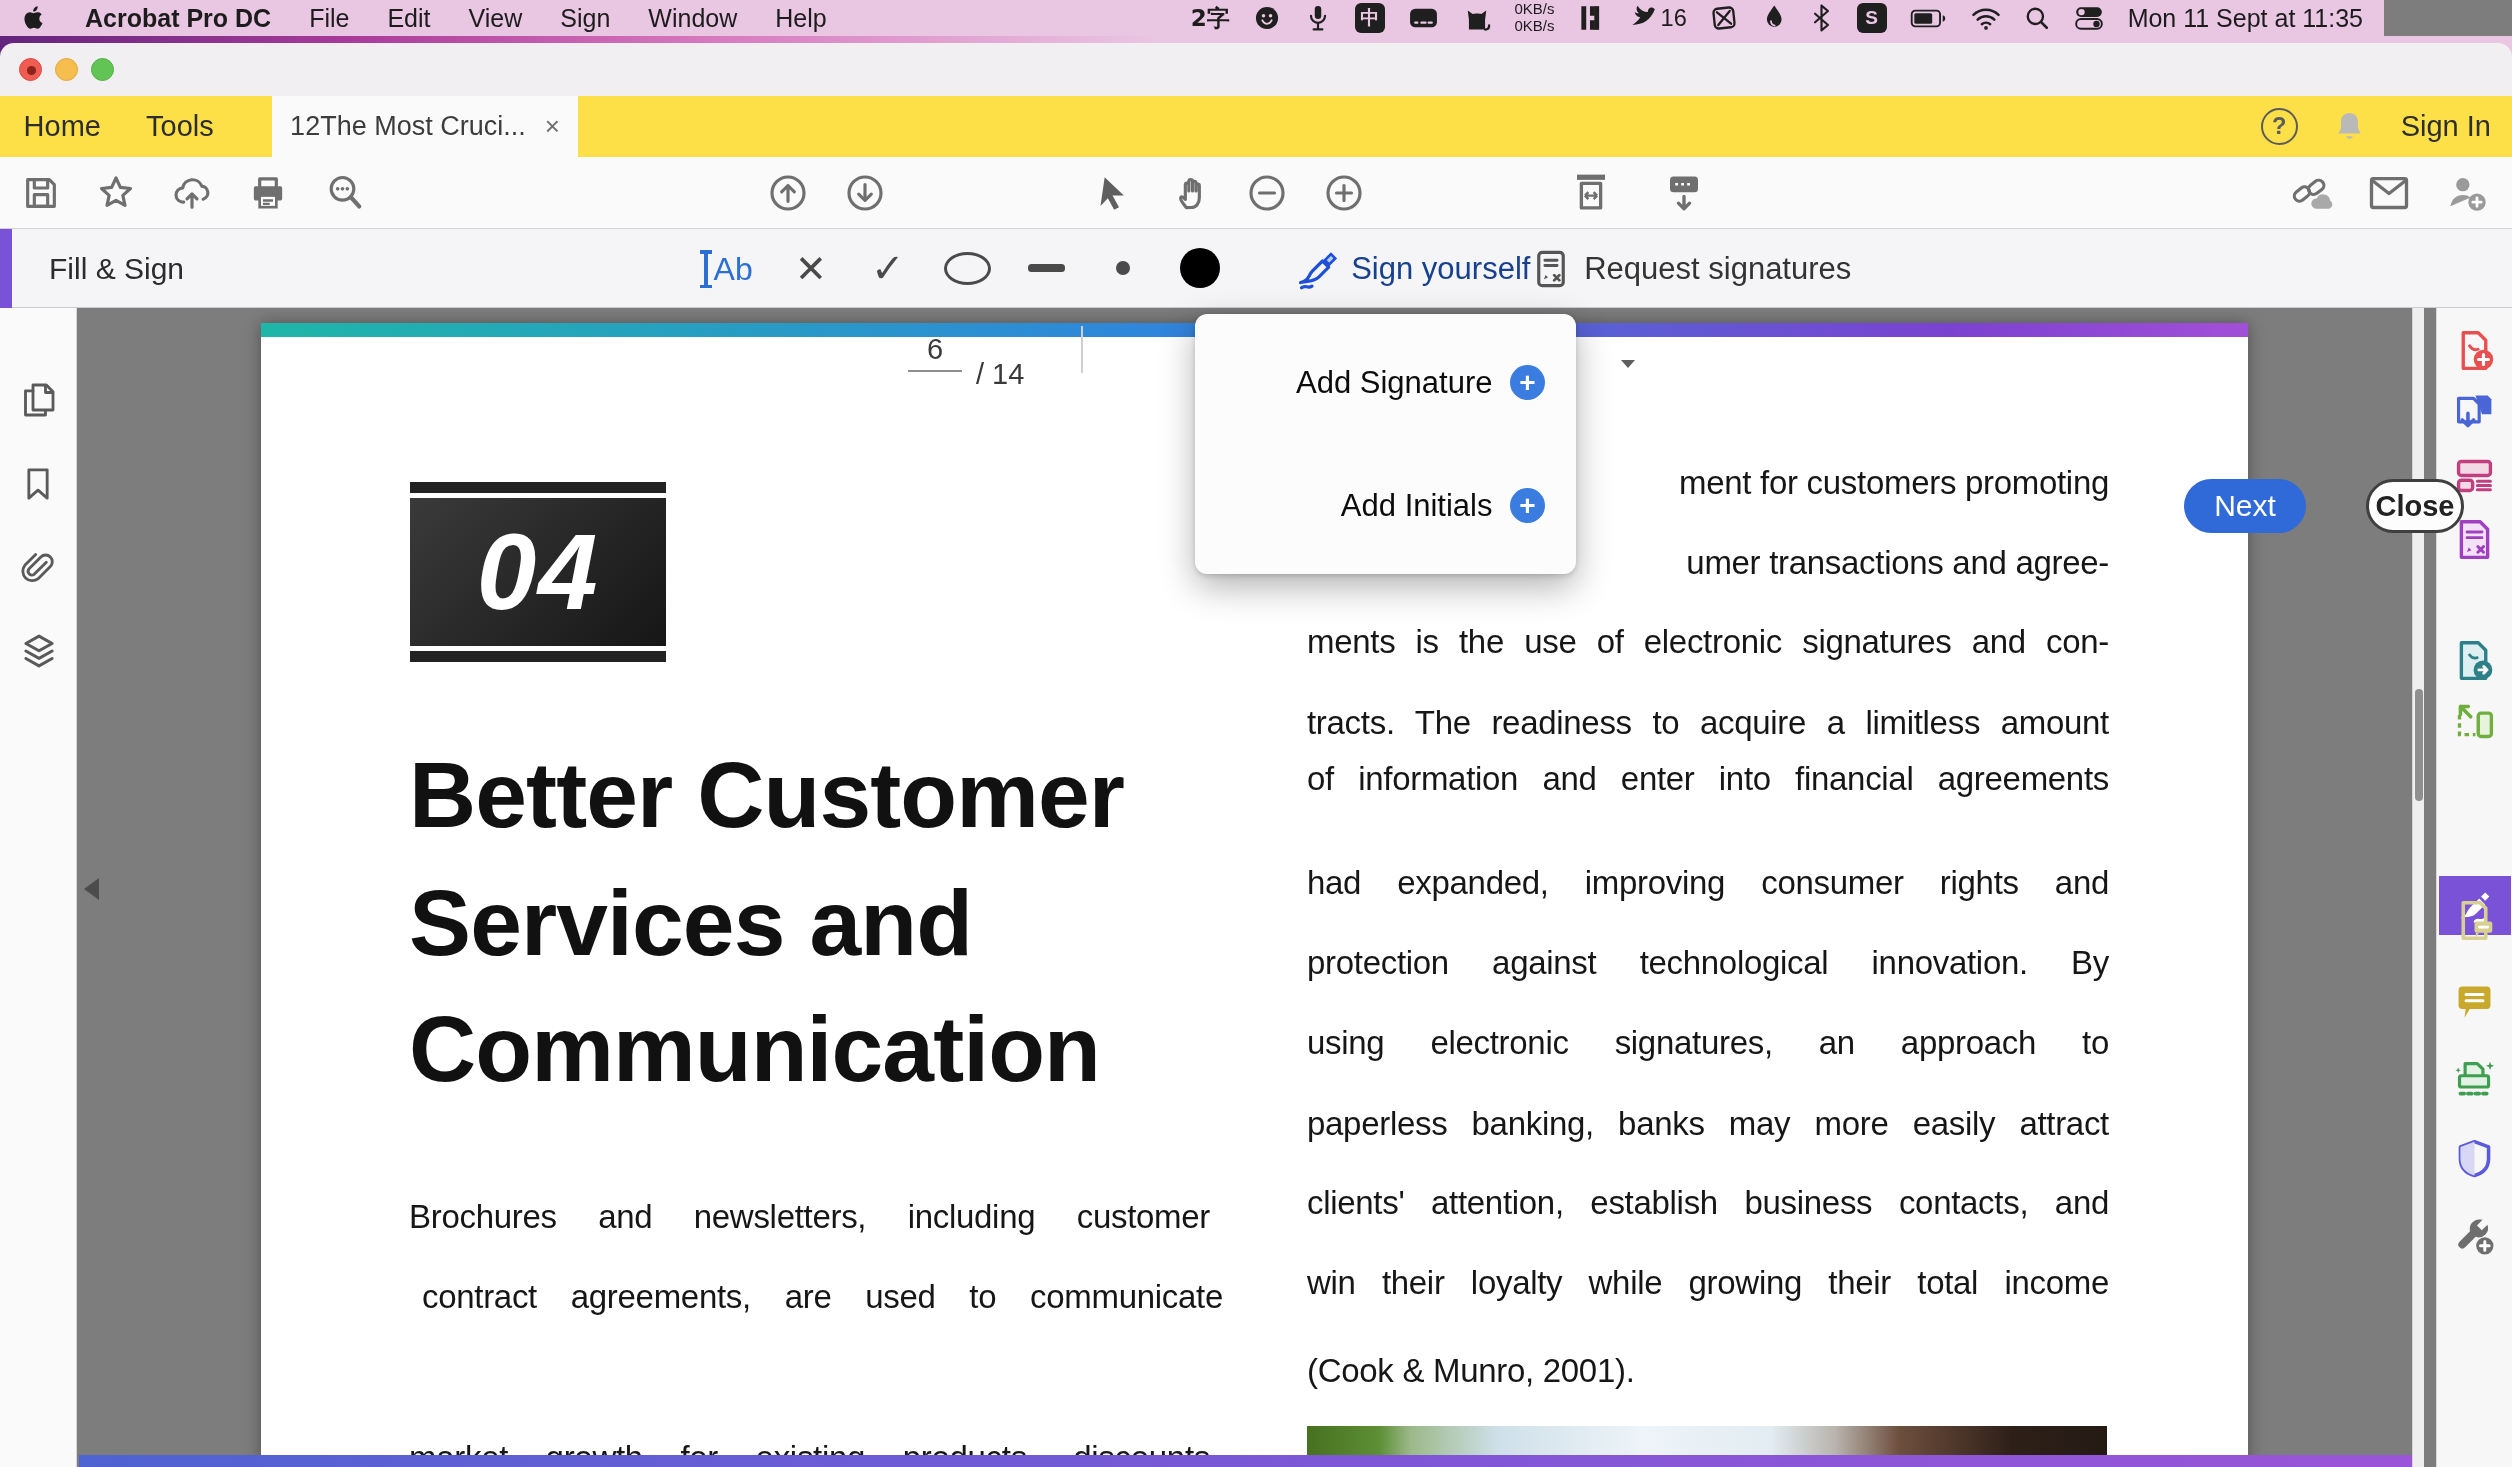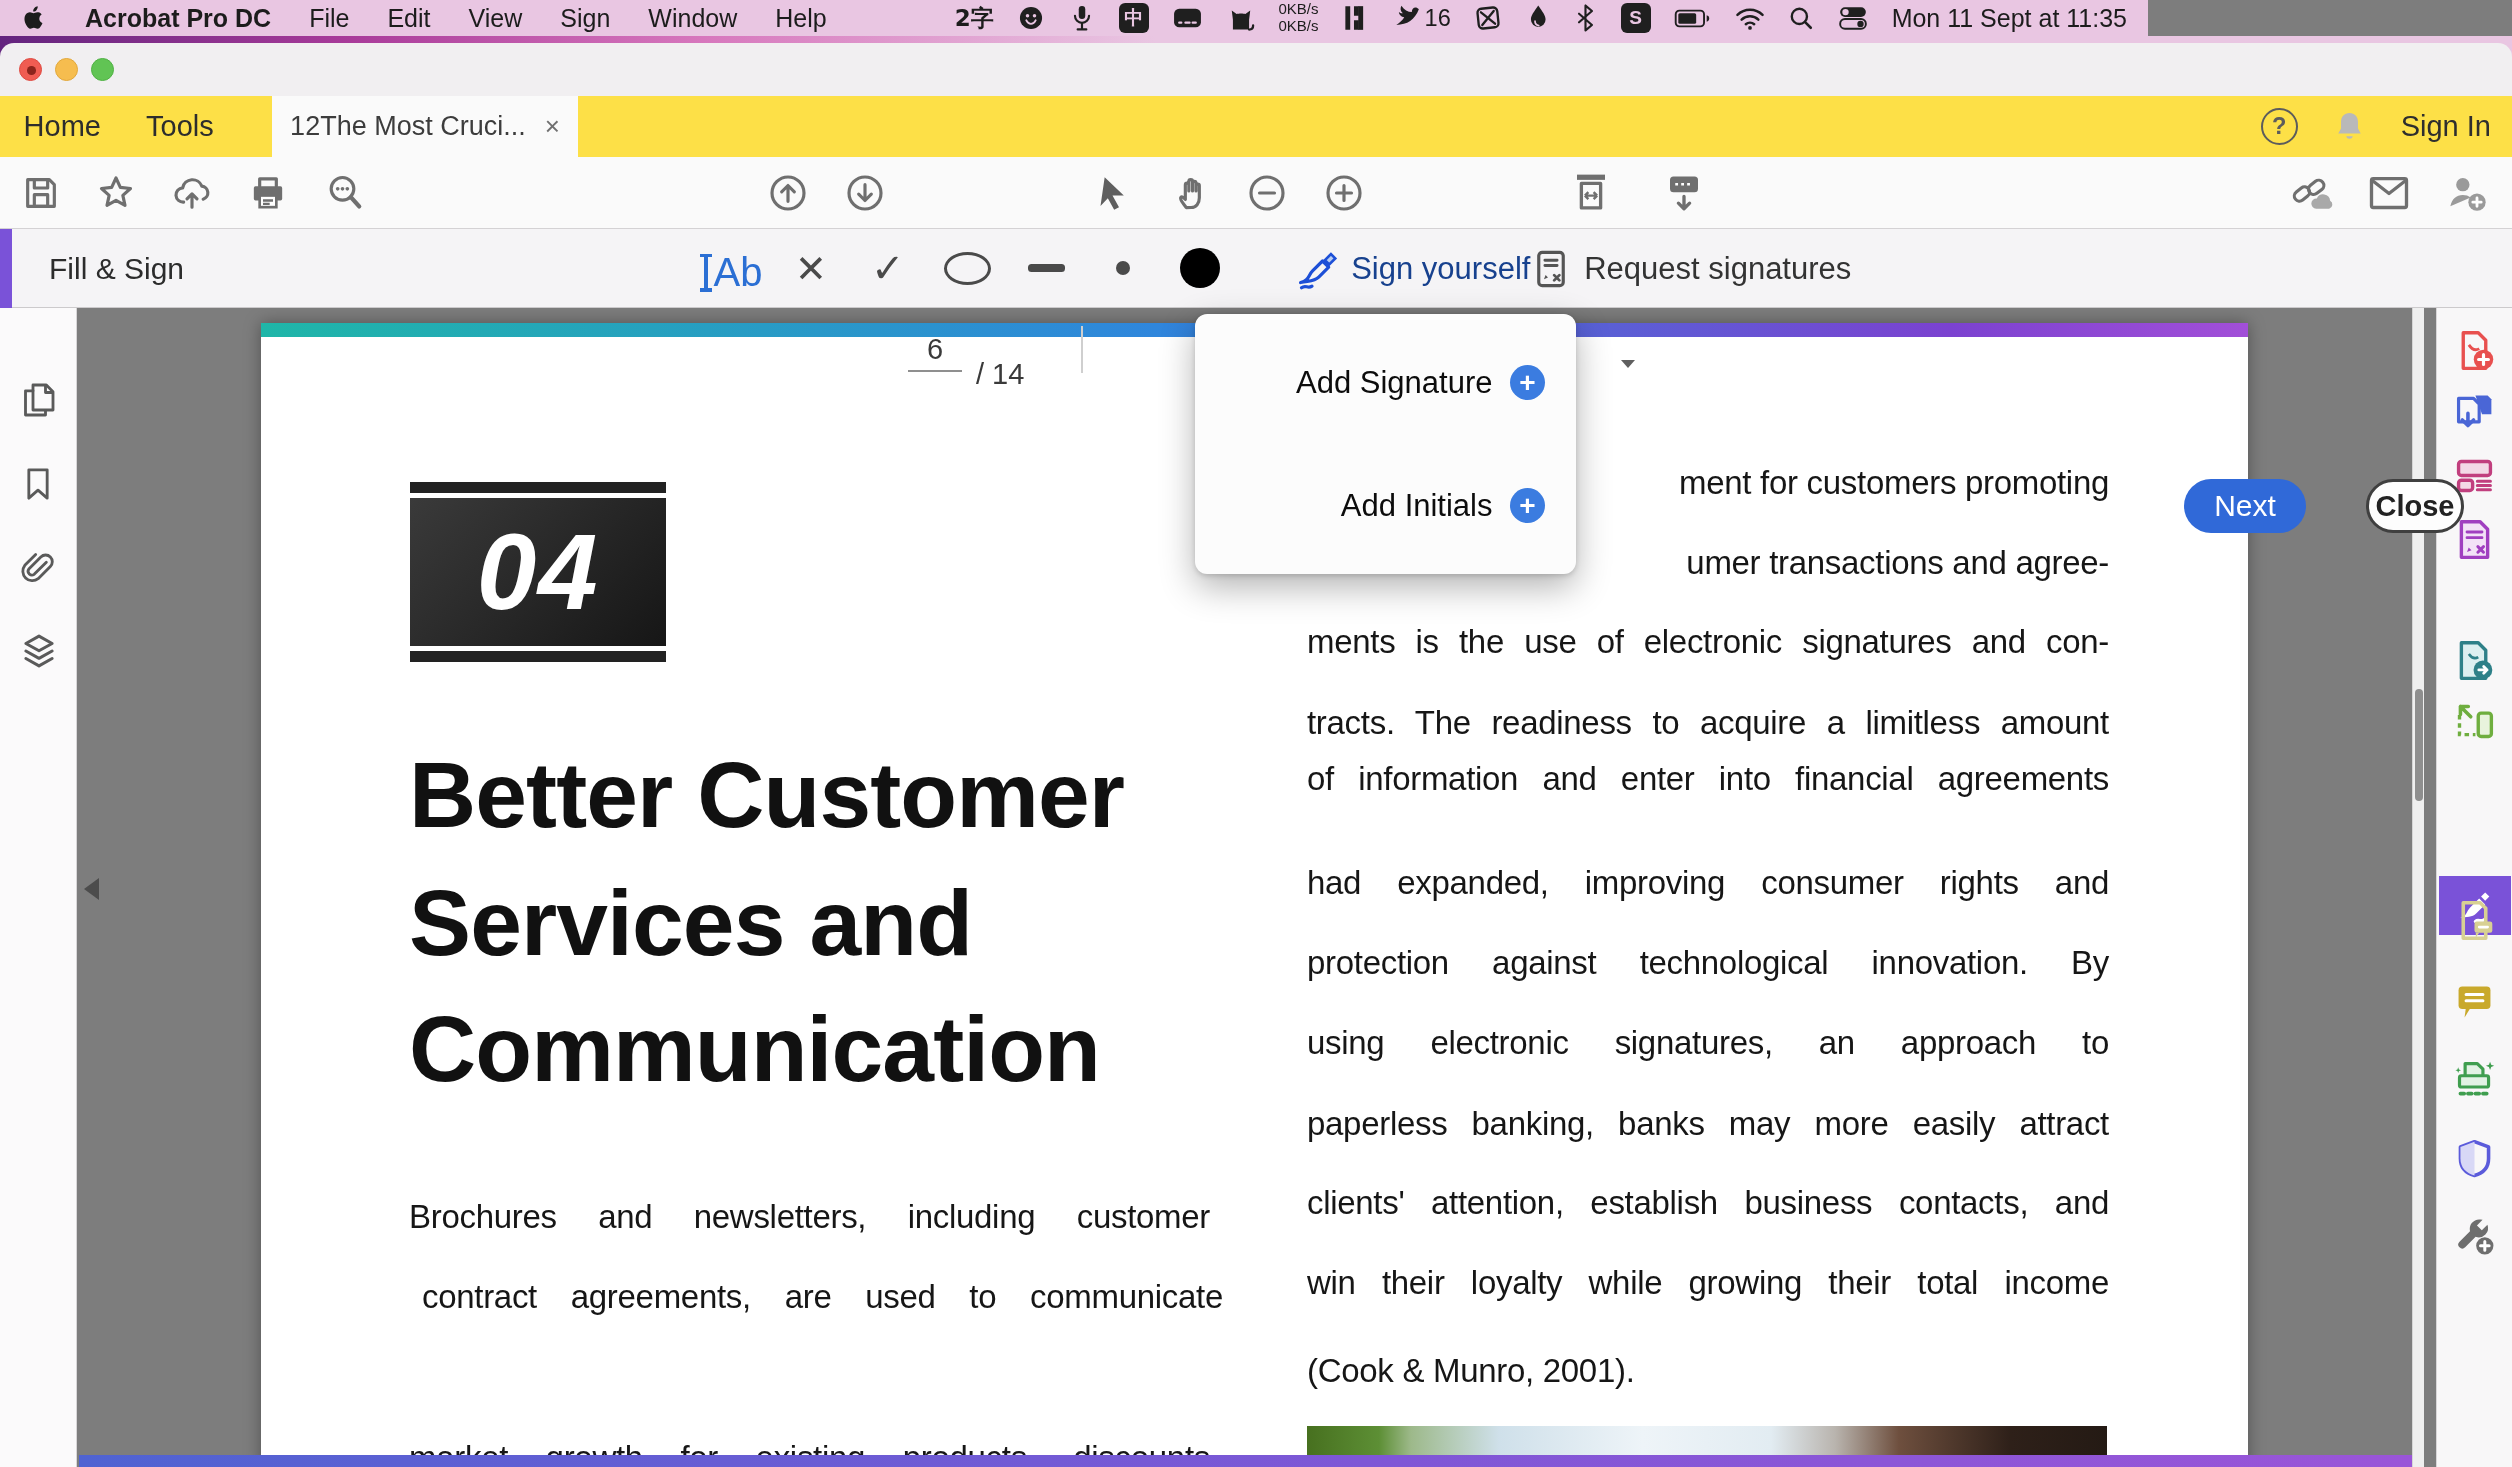--- a/index.html
+++ b/index.html
@@ -1,21 +1,21 @@
 <!DOCTYPE html>
 <html style="font-size:14px"><head>
 <meta charset="utf-8">
 <style>
   html,body{margin:0;padding:0;background:#555;}
   *{box-sizing:border-box;}
   .screen{position:relative;width:2512px;height:1467px;overflow:hidden;
     font-family:"Liberation Sans",sans-serif;background:#7d7d7d;}
 
   
-  .menubar{position:absolute;left:0;top:0;width:2148px;height:36px;
+  .menubar{position:absolute;left:0;top:0;width:2384px;height:36px;
     background:#e9c6e2;display:flex;align-items:center;justify-content:space-between;
     padding:0 21px;color:#1c1c1c;font-size:25px;z-index:30;}
   .mb-left{display:flex;align-items:center;gap:38px;}
   .mb-left .appname{font-weight:700;}
   .mb-right{display:flex;align-items:center;gap:23.6px;}
   .mb-right svg{display:block;}
   .net-speed{font-size:15px;line-height:16.6px;text-align:center;}
   .badge-sq{width:30px;height:30px;background:#1f1f1f;border-radius:6.1px;color:#e9c6e2;
     display:flex;align-items:center;justify-content:center;font-size:19px;font-weight:700;}
   .mb-item{cursor:default;}
@@ -70,21 +70,21 @@
   
   .fillsign{position:absolute;left:0;top:229px;width:2512px;height:79px;background:#f5f4f6;
     border-bottom:1.7px solid #cccacc;z-index:6;}
   .fs-accent{position:absolute;left:0;top:0;width:12.2px;height:79px;background:#7a52d8;}
   .fs-label{position:absolute;left:49px;top:0;height:79px;display:flex;align-items:center;
     font-size:30px;color:#2c2c2c;}
   .ibeam-wrap{position:absolute;left:704px;top:21px;display:flex;align-items:center;gap:6.1px;color:#2b6fd4;}
   .ibeam{width:3.5px;height:38px;background:#2b6fd4;position:relative;}
   .ibeam::before,.ibeam::after{content:"";position:absolute;left:-4.4px;width:12.2px;height:3.5px;background:#2b6fd4;}
   .ibeam::before{top:0;} .ibeam::after{bottom:0;}
-  .ab-txt{font-size:40px;}
+  .ab-txt{font-size:32px;}
   .fs-glyph{position:absolute;color:#4a4a4a;}
   .oval{width:47px;height:33px;border:3.1px solid #4a4a4a;border-radius:50%;}
   .dash{width:37px;height:7.9px;background:#4a4a4a;border-radius:3.5px;}
   .dot-s{width:14px;height:14px;background:#4a4a4a;border-radius:50%;}
   .dot-b{width:40px;height:40px;background:#000;border-radius:50%;}
   .fs-sign{position:absolute;left:1294px;top:0;height:79px;display:flex;align-items:center;gap:12.2px;
     font-size:31px;color:#17418e;font-weight:500;}
   .fs-req{position:absolute;left:1530px;top:0;height:79px;display:flex;align-items:center;gap:12.2px;
     font-size:31px;color:#333;}
   .btn-next{position:absolute;left:2184px;top:250px;width:122px;height:54px;background:#3069d8;

